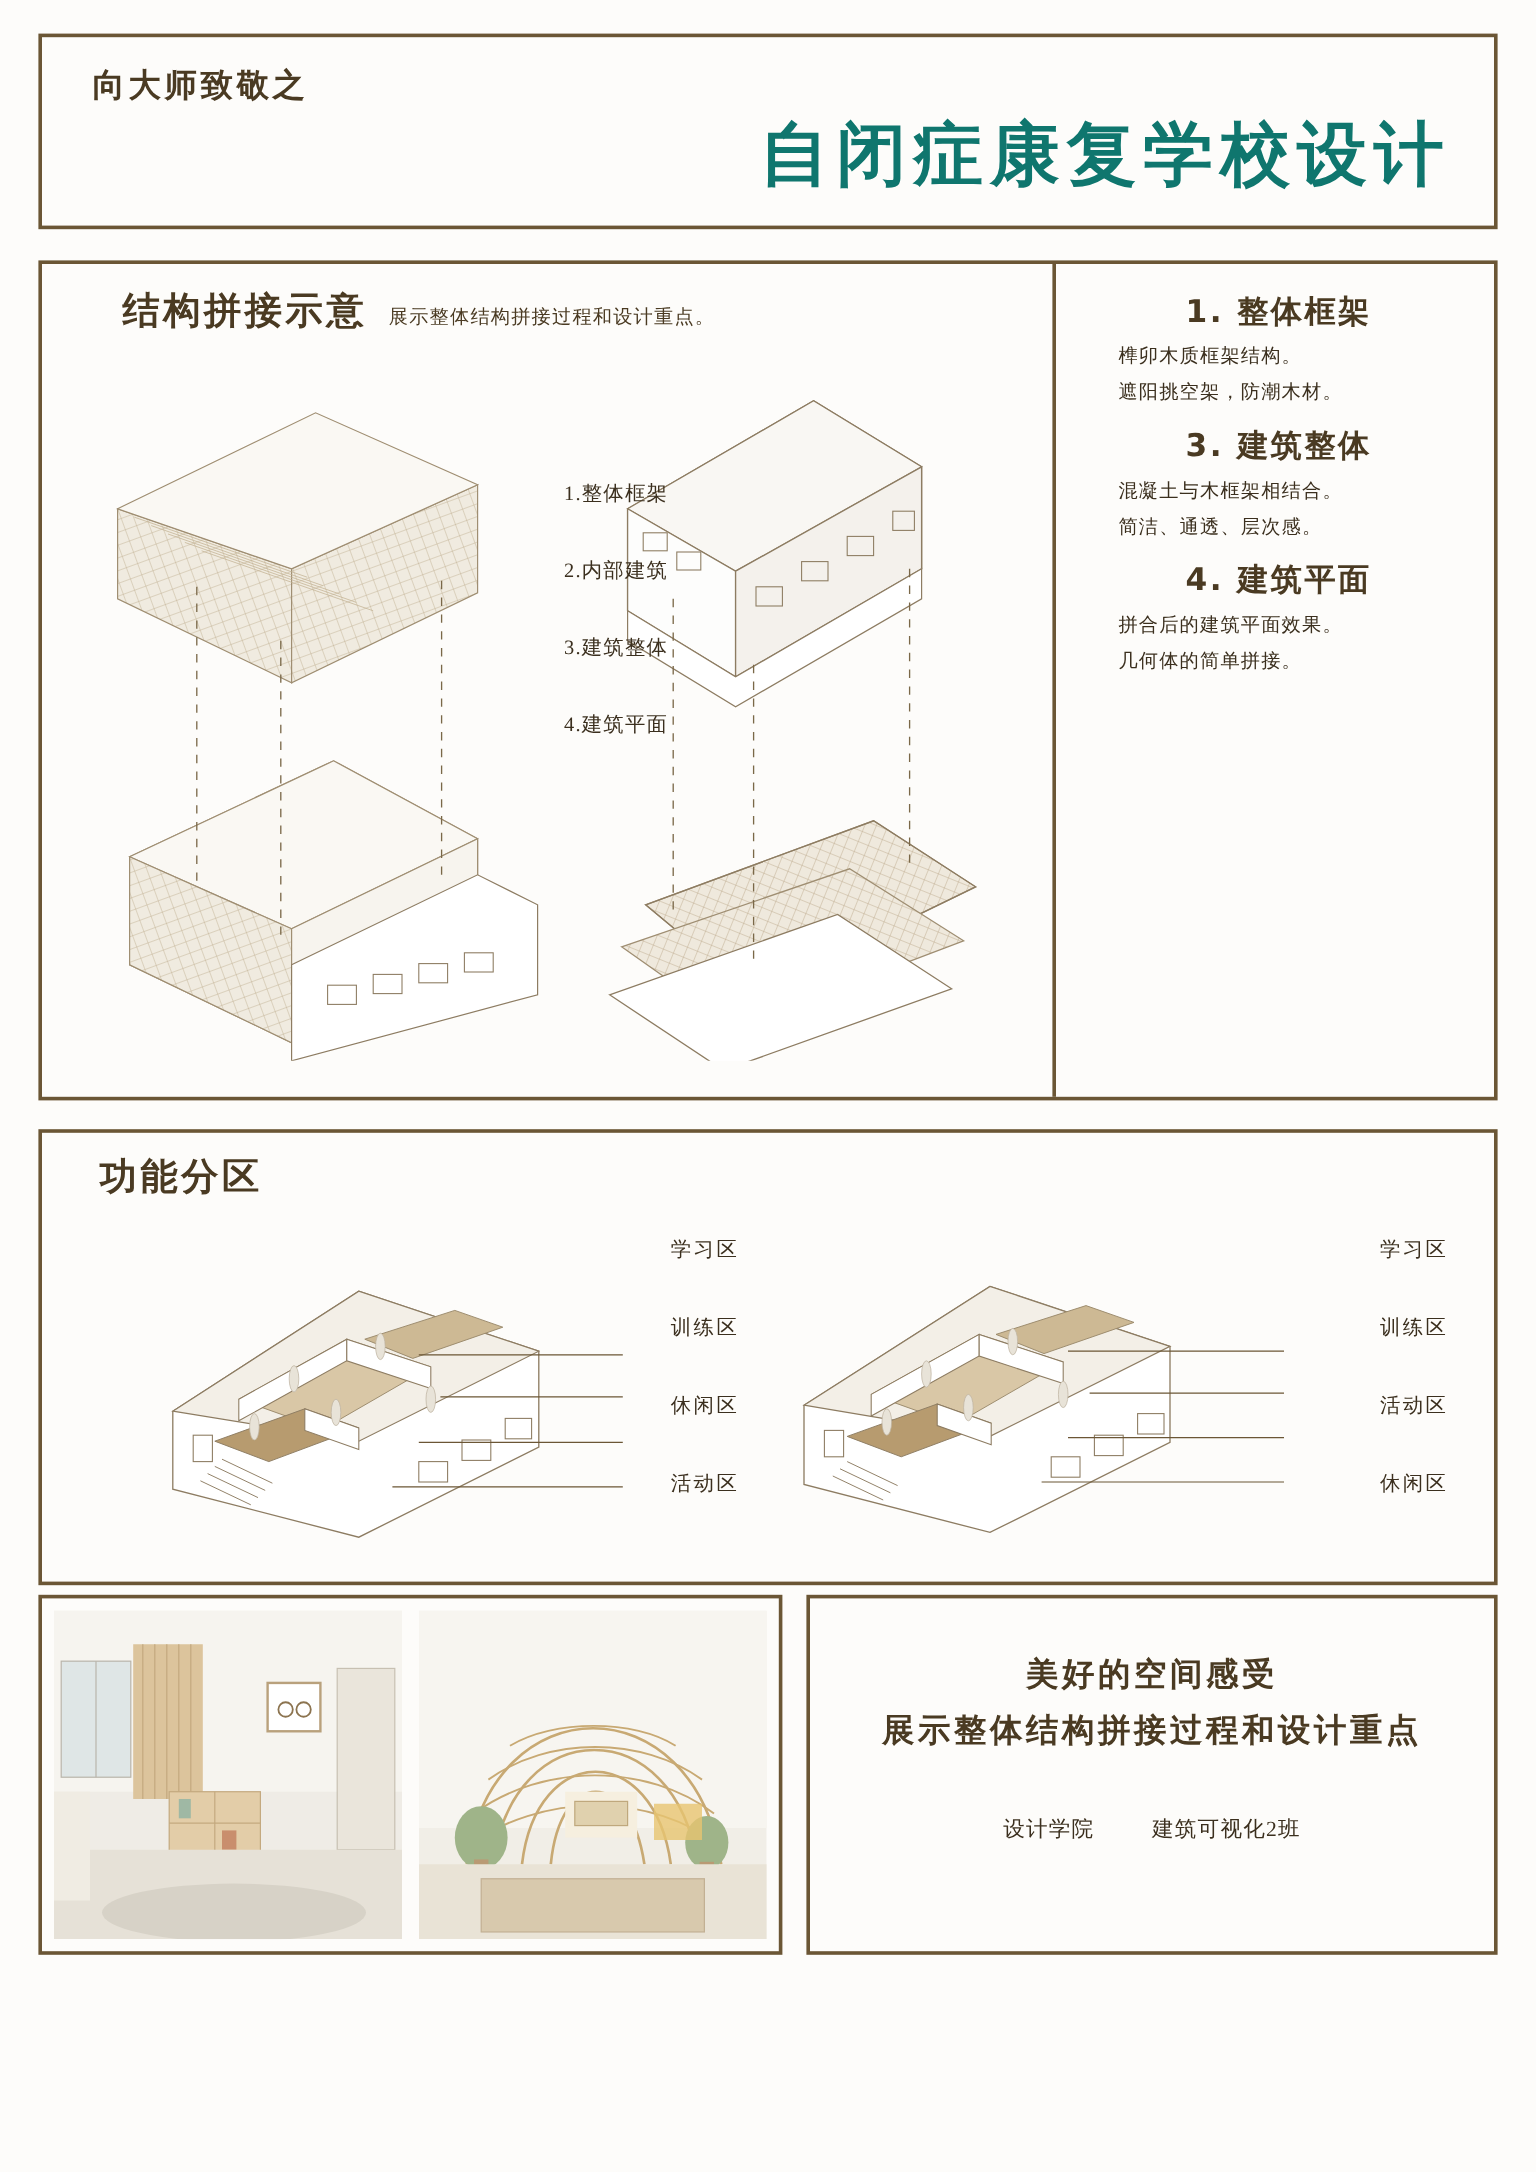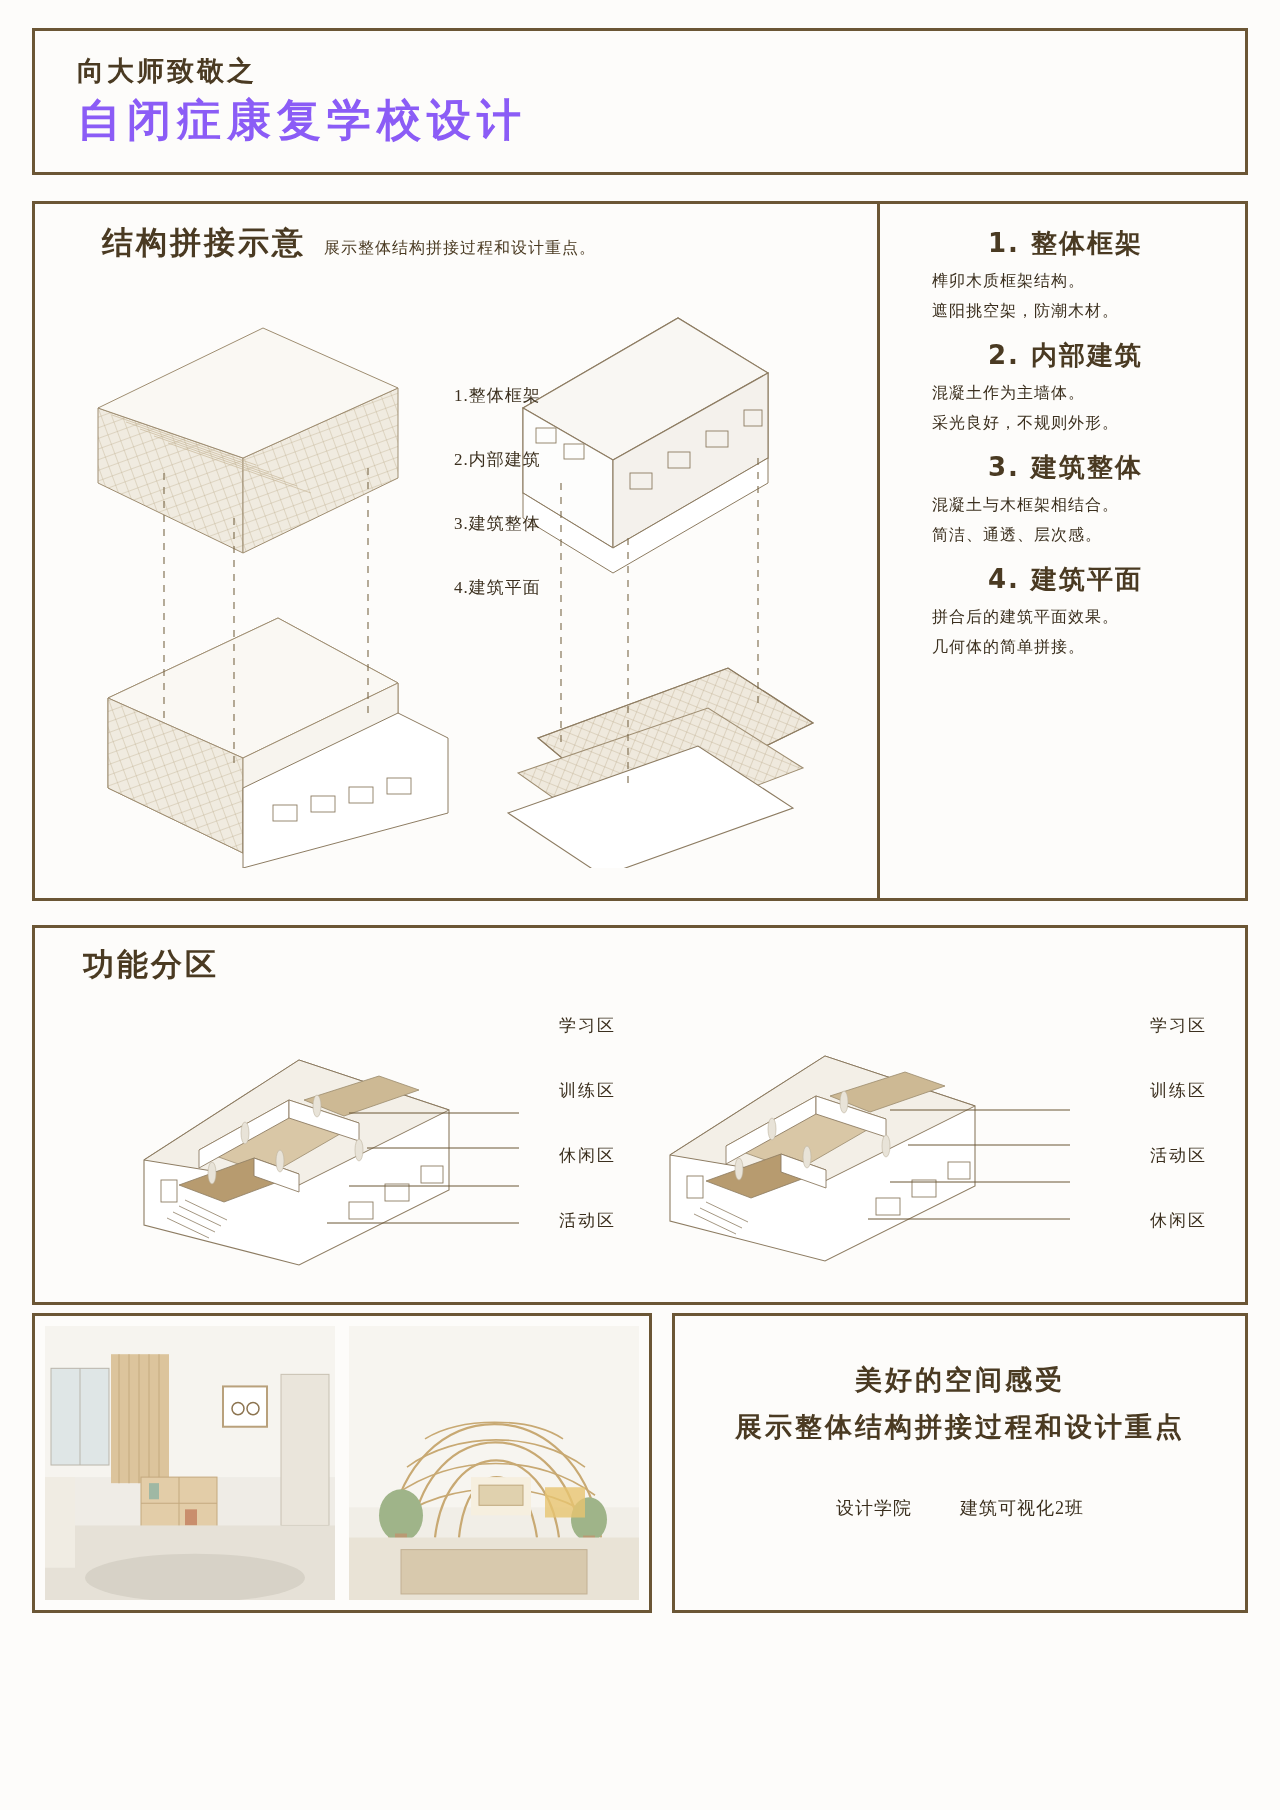--- a/index.html
+++ b/index.html
@@ -31,26 +31,27 @@
   }
   .title-sub {
     font-size: 27px;
     letter-spacing: 3px;
     color: #4a3a22;
     font-weight: bold;
     margin-bottom: 6px;
     font-family: "DejaVu Sans", sans-serif;
   }
   .title-main {
-    font-size: 44px;
+    font-size: 58px;
     font-weight: bold;
     letter-spacing: 6px;
-    color: #8b5cf6;
+    color: #0f766e;
     line-height: 1.15;
     font-family: "DejaVu Sans", sans-serif;
+    text-align: right;
   }
 
   
   .sec1 {
     display: flex;
     border: 3px solid #6b5635;
     height: 700px;
     box-sizing: border-box;
     margin-bottom: 24px;
     padding-left: 19px;
@@ -83,21 +84,21 @@
   .head-desc {
     font-size: 16px;
     color: #4a3a22;
     padding-bottom: 5px;
     letter-spacing: 1px;
   }
 
   
   .legend {
     position: absolute;
-    left: 400px;
+    left: 416px;
     top: 180px;
     font-size: 17px;
     color: #3b2f1e;
     letter-spacing: 1px;
   }
   .legend div { margin-bottom: 41px; }
 
   
   .step { margin-bottom: 16px; }
   .step-title {
@@ -305,25 +306,20 @@
       </div>
     </div>
 
     <div class="sec1-right">
       <div class="step">
         <div class="step-title">1. 整体框架</div>
         <div class="step-line">榫卯木质框架结构。</div>
         <div class="step-line">遮阳挑空架，防潮木材。</div>
       </div>
       <div class="step">
-        <div class="step-title">2. 内部建筑</div>
-        <div class="step-line">混凝土作为主墙体。</div>
-        <div class="step-line">采光良好，不规则外形。</div>
-      </div>
-      <div class="step">
         <div class="step-title">3. 建筑整体</div>
         <div class="step-line">混凝土与木框架相结合。</div>
         <div class="step-line">简洁、通透、层次感。</div>
       </div>
       <div class="step">
         <div class="step-title">4. 建筑平面</div>
         <div class="step-line">拼合后的建筑平面效果。</div>
         <div class="step-line">几何体的简单拼接。</div>
       </div>
     </div>

